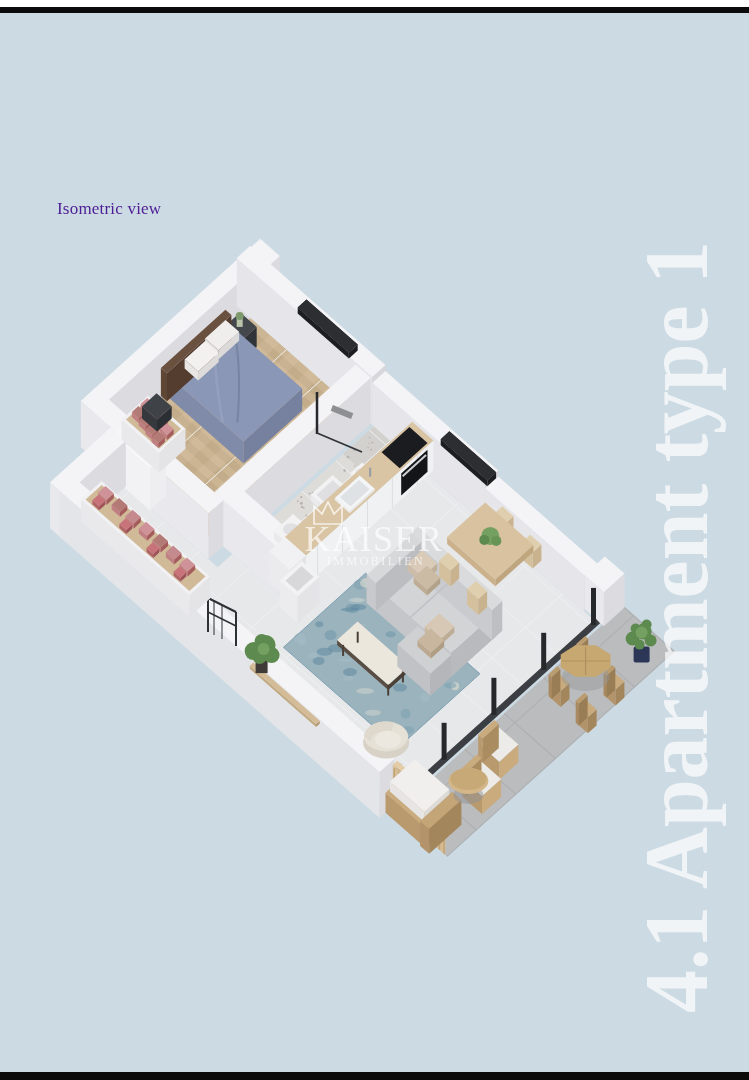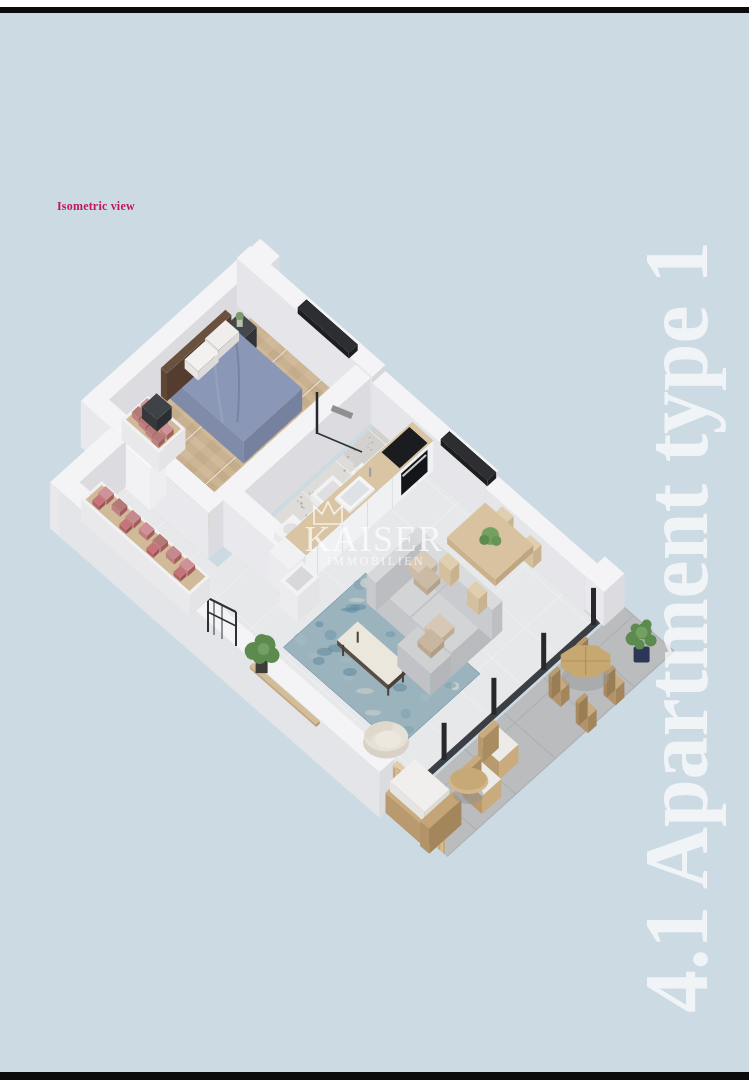--- a/index.html
+++ b/index.html
@@ -1,18 +1,18 @@
 <!DOCTYPE html>
 <html><head><meta charset="utf-8"><style>
 html,body{margin:0;padding:0}
 body{width:749px;height:1080px;position:relative;background:#ffffff;overflow:hidden;font-family:"Liberation Serif",serif}
 .bg{position:absolute;left:0;top:13px;width:749px;height:1059px;background:#ccdae3}
 .bartop{position:absolute;left:0;top:7px;width:749px;height:6px;background:#0b0b0b}
 .barbot{position:absolute;left:0;top:1072px;width:749px;height:8px;background:#0b0b0b}
-.iso{position:absolute;left:57px;top:199px;font-weight:bold;font-size:12px;color:#be185d;letter-spacing:0.2px}
+.iso{position:absolute;left:57px;top:199px;font-weight:normal;font-size:17px;color:#4c1d95;letter-spacing:0.2px}
 </style></head>
 <body>
 
 <div class="bg"></div>
 
 <div class="bartop"></div>
 
 <div class="barbot"></div>
 
 <div class="iso">Isometric view</div>

